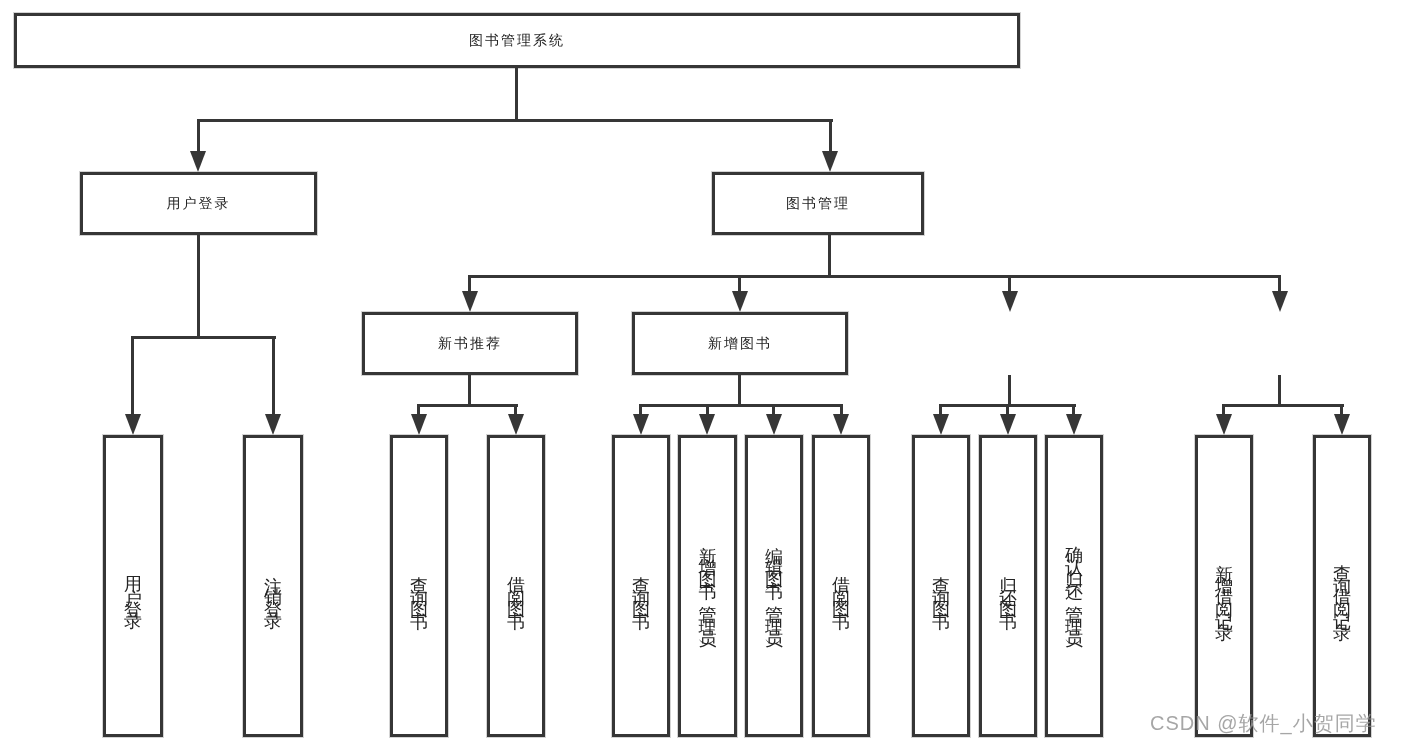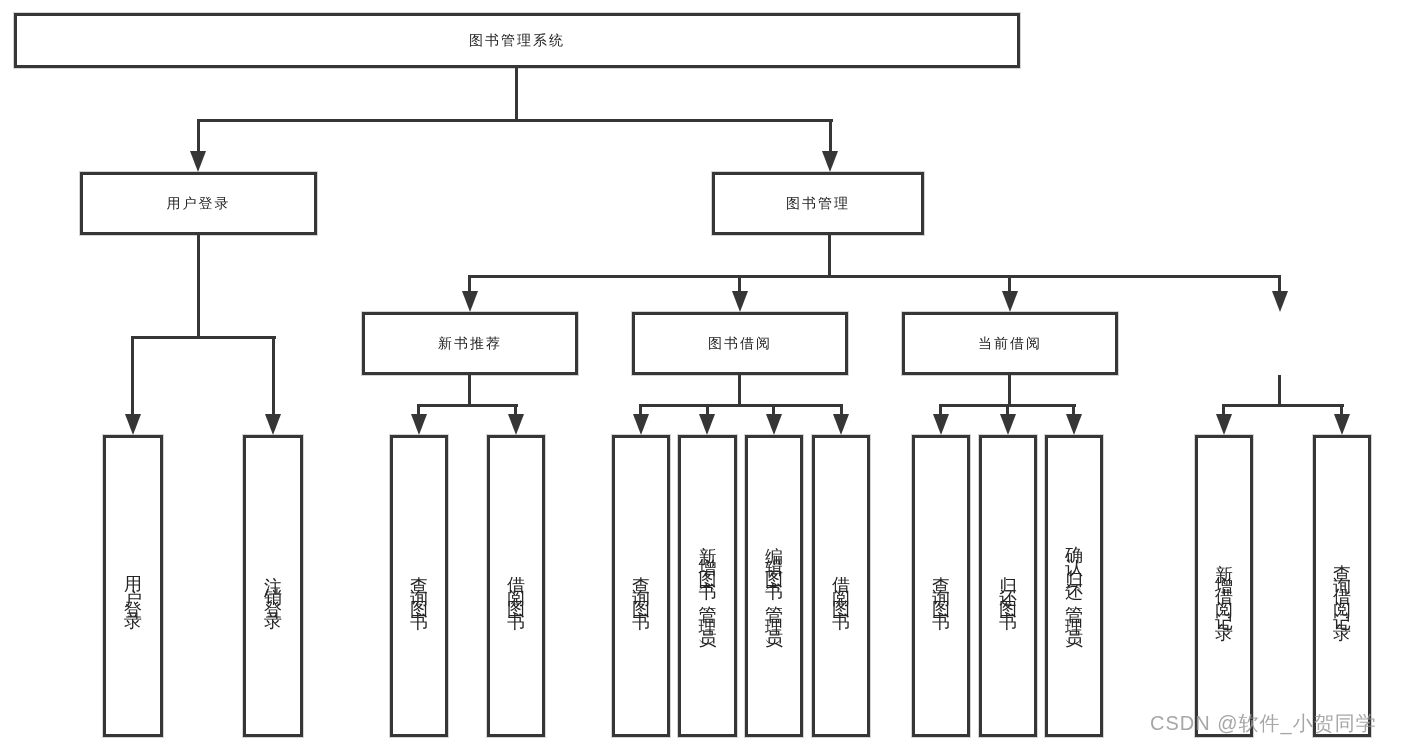--- a/index.html
+++ b/index.html
@@ -87,22 +87,21 @@
   <div class="line" style="left:468px; top:275px; width:3px; height:17px;"></div>
   <div class="arrow-down" style="left:462px; top:291px;"></div>
   <div class="line" style="left:738px; top:275px; width:3px; height:17px;"></div>
   <div class="arrow-down" style="left:732px; top:291px;"></div>
   <div class="line" style="left:1008px; top:275px; width:3px; height:17px;"></div>
   <div class="arrow-down" style="left:1002px; top:291px;"></div>
   <div class="line" style="left:1278px; top:275px; width:3px; height:17px;"></div>
   <div class="arrow-down" style="left:1272px; top:291px;"></div>
 
   <div class="box" style="left:362px; top:312px; width:216px; height:63px;">新书推荐</div>
-  <div class="box" style="left:632px; top:312px; width:216px; height:63px;">图书借阅</div>
-  <div class="box" style="left:902px; top:312px; width:216px; height:63px;">当前借阅</div>
+  <div class="box" style="left:632px; top:312px; width:216px; height:63px;">新增图书</div>
 
   <div class="line" style="left:468px; top:375px; width:3px; height:32px;"></div>
   <div class="line" style="left:417px; top:404px; width:101px; height:3px;"></div>
   <div class="line" style="left:417px; top:404px; width:3px; height:12px;"></div>
   <div class="arrow-down" style="left:411px; top:414px;"></div>
   <div class="line" style="left:514px; top:404px; width:3px; height:12px;"></div>
   <div class="arrow-down" style="left:508px; top:414px;"></div>
 
   <div class="line" style="left:738px; top:375px; width:3px; height:32px;"></div>
   <div class="line" style="left:639px; top:404px; width:204px; height:3px;"></div>

